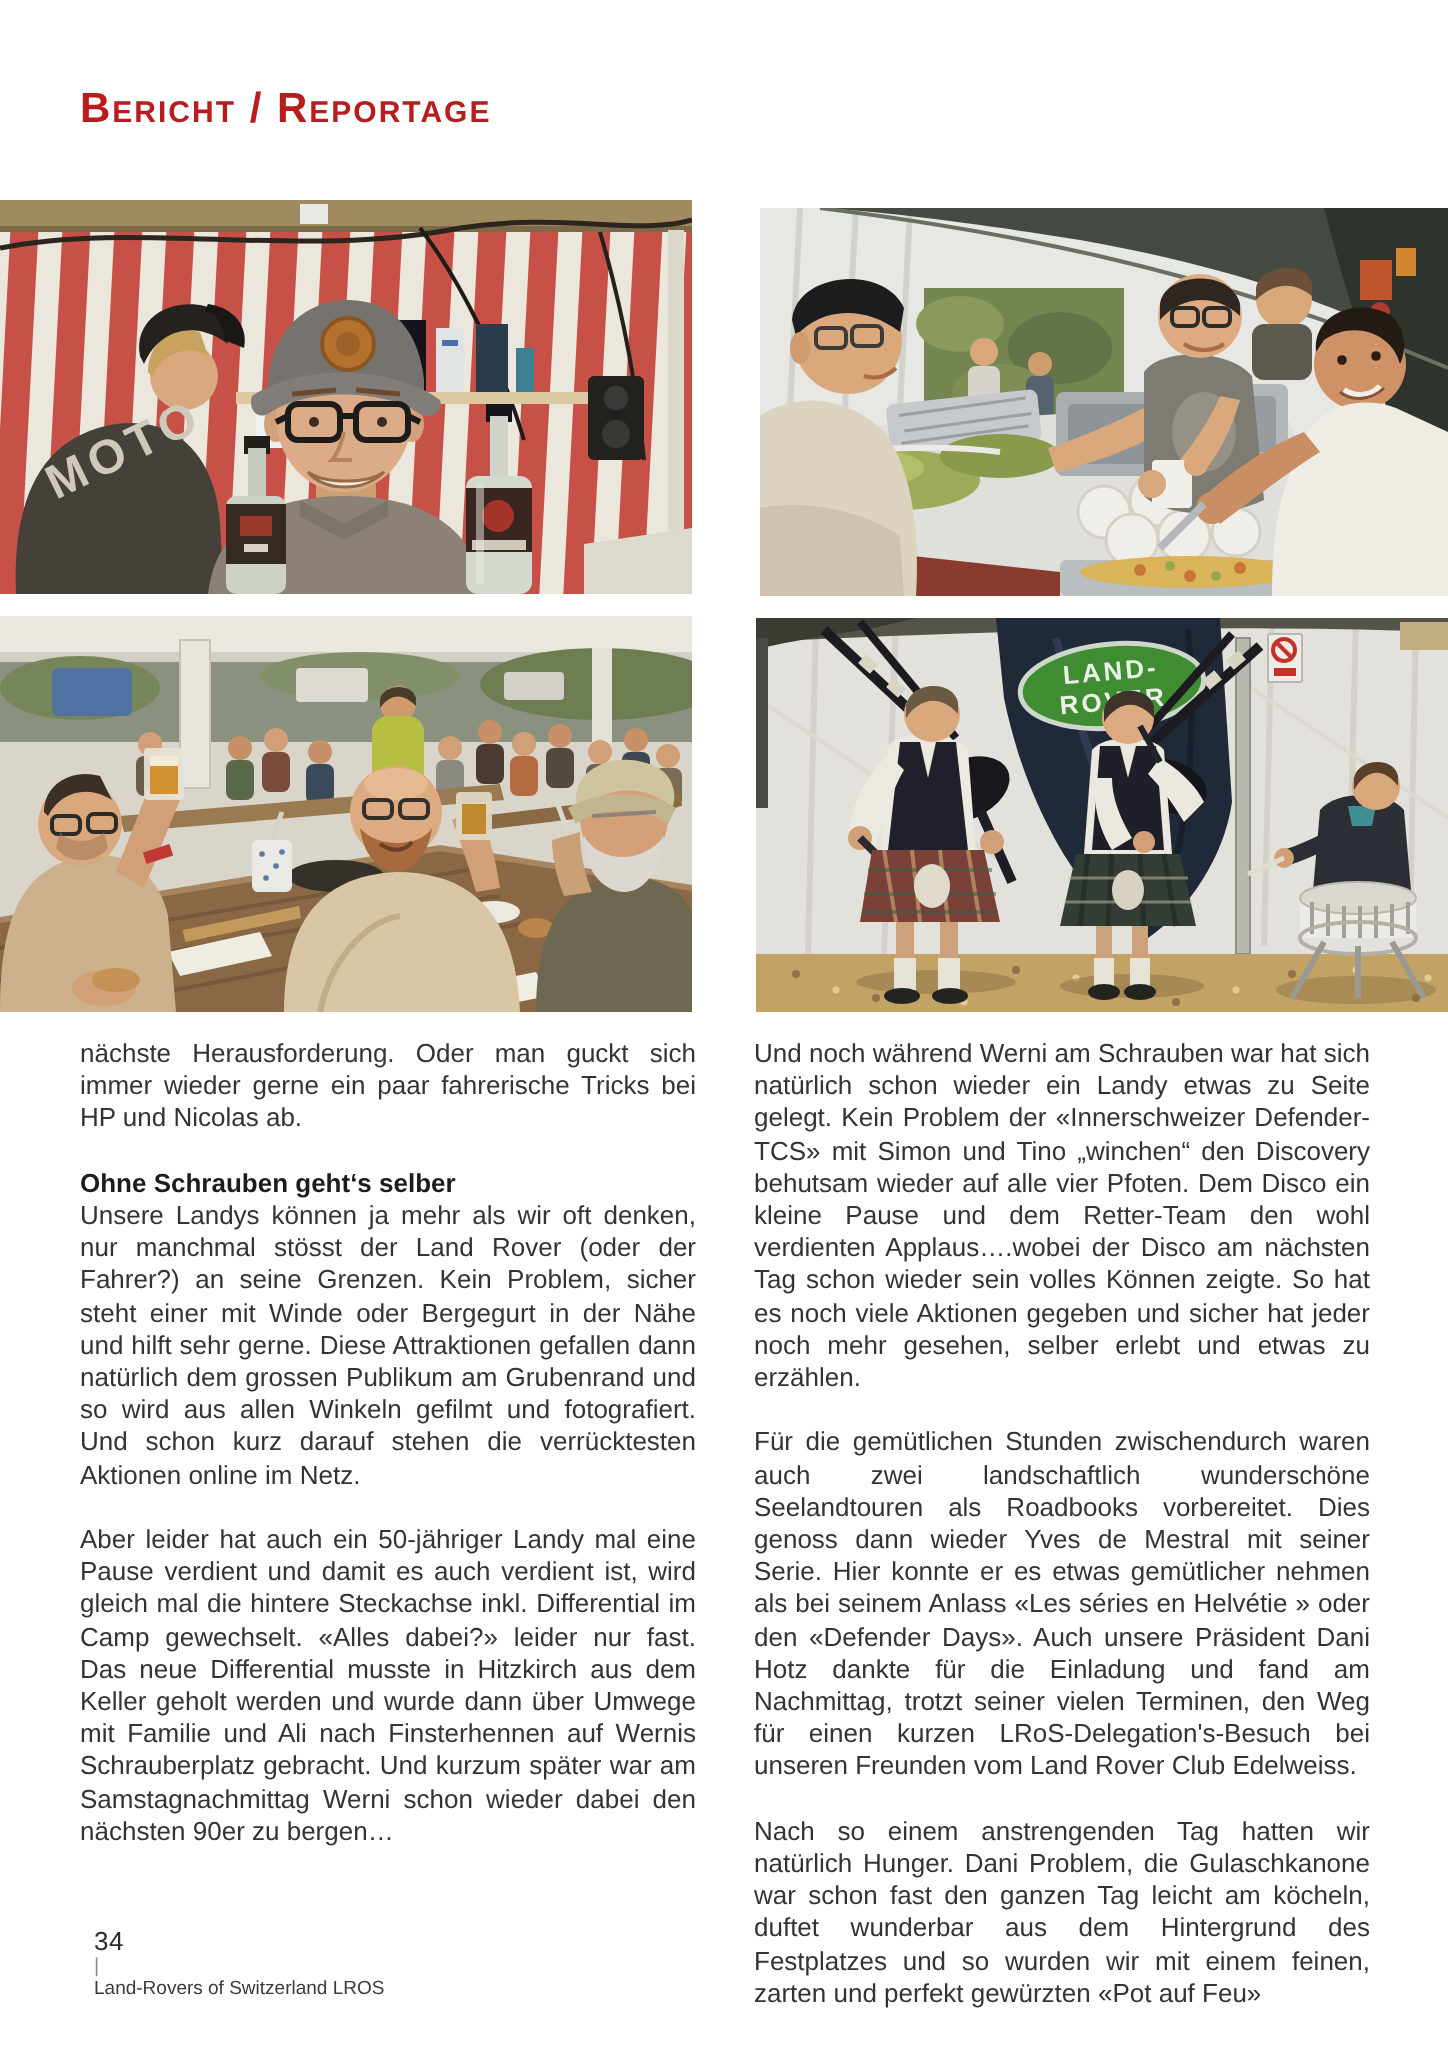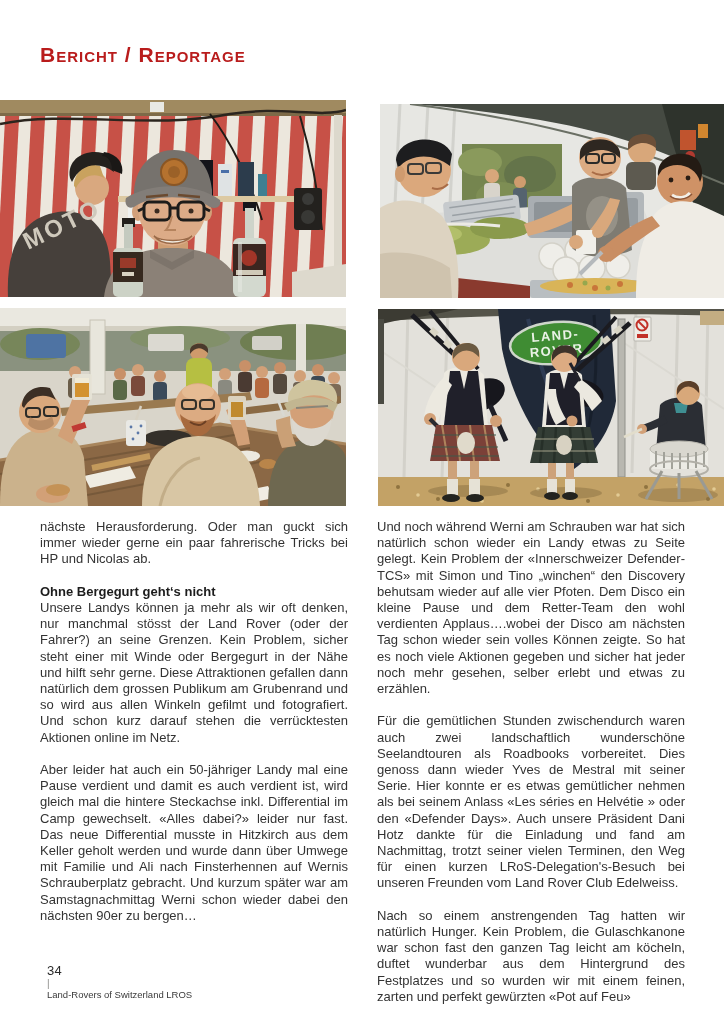--- a/index.html
+++ b/index.html
@@ -465,29 +465,29 @@
           <path d="M278,142 L278,158 M286,143 L286,159 M294,144 L294,160 M302,144 L302,160 M310,144 L310,160 M318,143 L318,159 M326,142 L326,158" stroke="#a2a29a" stroke-width="2"></path>
           <ellipse cx="301" cy="160" rx="29" ry="8" fill="none" stroke="#b2b0a8" stroke-width="2"></ellipse>
           <path d="M284,162 L268,190 M318,162 L334,190 M301,164 L301,190" stroke="#9a9a93" stroke-width="3"></path>
         </g>
       </g>
     </svg>
   </figure>
 
   <section class="col col-left">
     <p>nächste Herausforderung. Oder man guckt sich immer wieder gerne ein paar fahrerische Tricks bei HP und Nicolas ab.</p>
-    <h3>Ohne Bergegurt geht‘s nicht</h3>
+    <h3>Ohne Schrauben geht‘s selber</h3>
     <p>Unsere Landys können ja mehr als wir oft denken, nur manchmal stösst der Land Rover (oder der Fahrer?) an seine Grenzen. Kein Problem, sicher steht einer mit Winde oder Bergegurt in der Nähe und hilft sehr gerne. Diese Attraktionen gefallen dann natürlich dem grossen Publikum am Grubenrand und so wird aus allen Winkeln gefilmt und fotografiert. Und schon kurz darauf stehen die verrücktesten Aktionen online im Netz.</p>
     <p>Aber leider hat auch ein 50-jähriger Landy mal eine Pause verdient und damit es auch verdient ist, wird gleich mal die hintere Steckachse inkl. Differential im Camp gewechselt. «Alles dabei?» leider nur fast. Das neue Differential musste in Hitzkirch aus dem Keller geholt werden und wurde dann über Umwege mit Familie und Ali nach Finsterhennen auf Wernis Schrauberplatz gebracht. Und kurzum später war am Samstagnachmittag Werni schon wieder dabei den nächsten 90er zu bergen…</p>
   </section>
 
   <section class="col col-right">
     <p>Und noch während Werni am Schrauben war hat sich natürlich schon wieder ein Landy etwas zu Seite gelegt. Kein Problem der «Innerschweizer Defender-TCS» mit Simon und Tino „winchen“ den Discovery behutsam wieder auf alle vier Pfoten. Dem Disco ein kleine Pause und dem Retter-Team den wohl verdienten Applaus….wobei der Disco am nächsten Tag schon wieder sein volles Können zeigte. So hat es noch viele Aktionen gegeben und sicher hat jeder noch mehr gesehen, selber erlebt und etwas zu erzählen.</p>
     <p>Für die gemütlichen Stunden zwischendurch waren auch zwei landschaftlich wunderschöne Seelandtouren als Roadbooks vorbereitet. Dies genoss dann wieder Yves de Mestral mit seiner Serie. Hier konnte er es etwas gemütlicher nehmen als bei seinem Anlass «Les séries en Helvétie » oder den «Defender Days». Auch unsere Präsident Dani Hotz dankte für die Einladung und fand am Nachmittag, trotzt seiner vielen Terminen, den Weg für einen kurzen LRoS-Delegation's-Besuch bei unseren Freunden vom Land Rover Club Edelweiss.</p>
-    <p>Nach so einem anstrengenden Tag hatten wir natürlich Hunger. Kein Problem, die Gulaschkanone war schon fast den ganzen Tag leicht am köcheln, duftet wunderbar aus dem Hintergrund des Festplatzes und so wurden wir mit einem feinen, zarten und perfekt gewürzten «Pot auf Feu»</p>
+    <p>Nach so einem anstrengenden Tag hatten wir natürlich Hunger. Dani Problem, die Gulaschkanone war schon fast den ganzen Tag leicht am köcheln, duftet wunderbar aus dem Hintergrund des Festplatzes und so wurden wir mit einem feinen, zarten und perfekt gewürzten «Pot auf Feu»</p>
   </section>
 
   <footer class="page-footer">
     <span class="pagenum">34</span>
     <span class="sep">|</span>
     <span class="mag">Land-Rovers of Switzerland LROS</span>
   </footer>
 
 </div>
 

